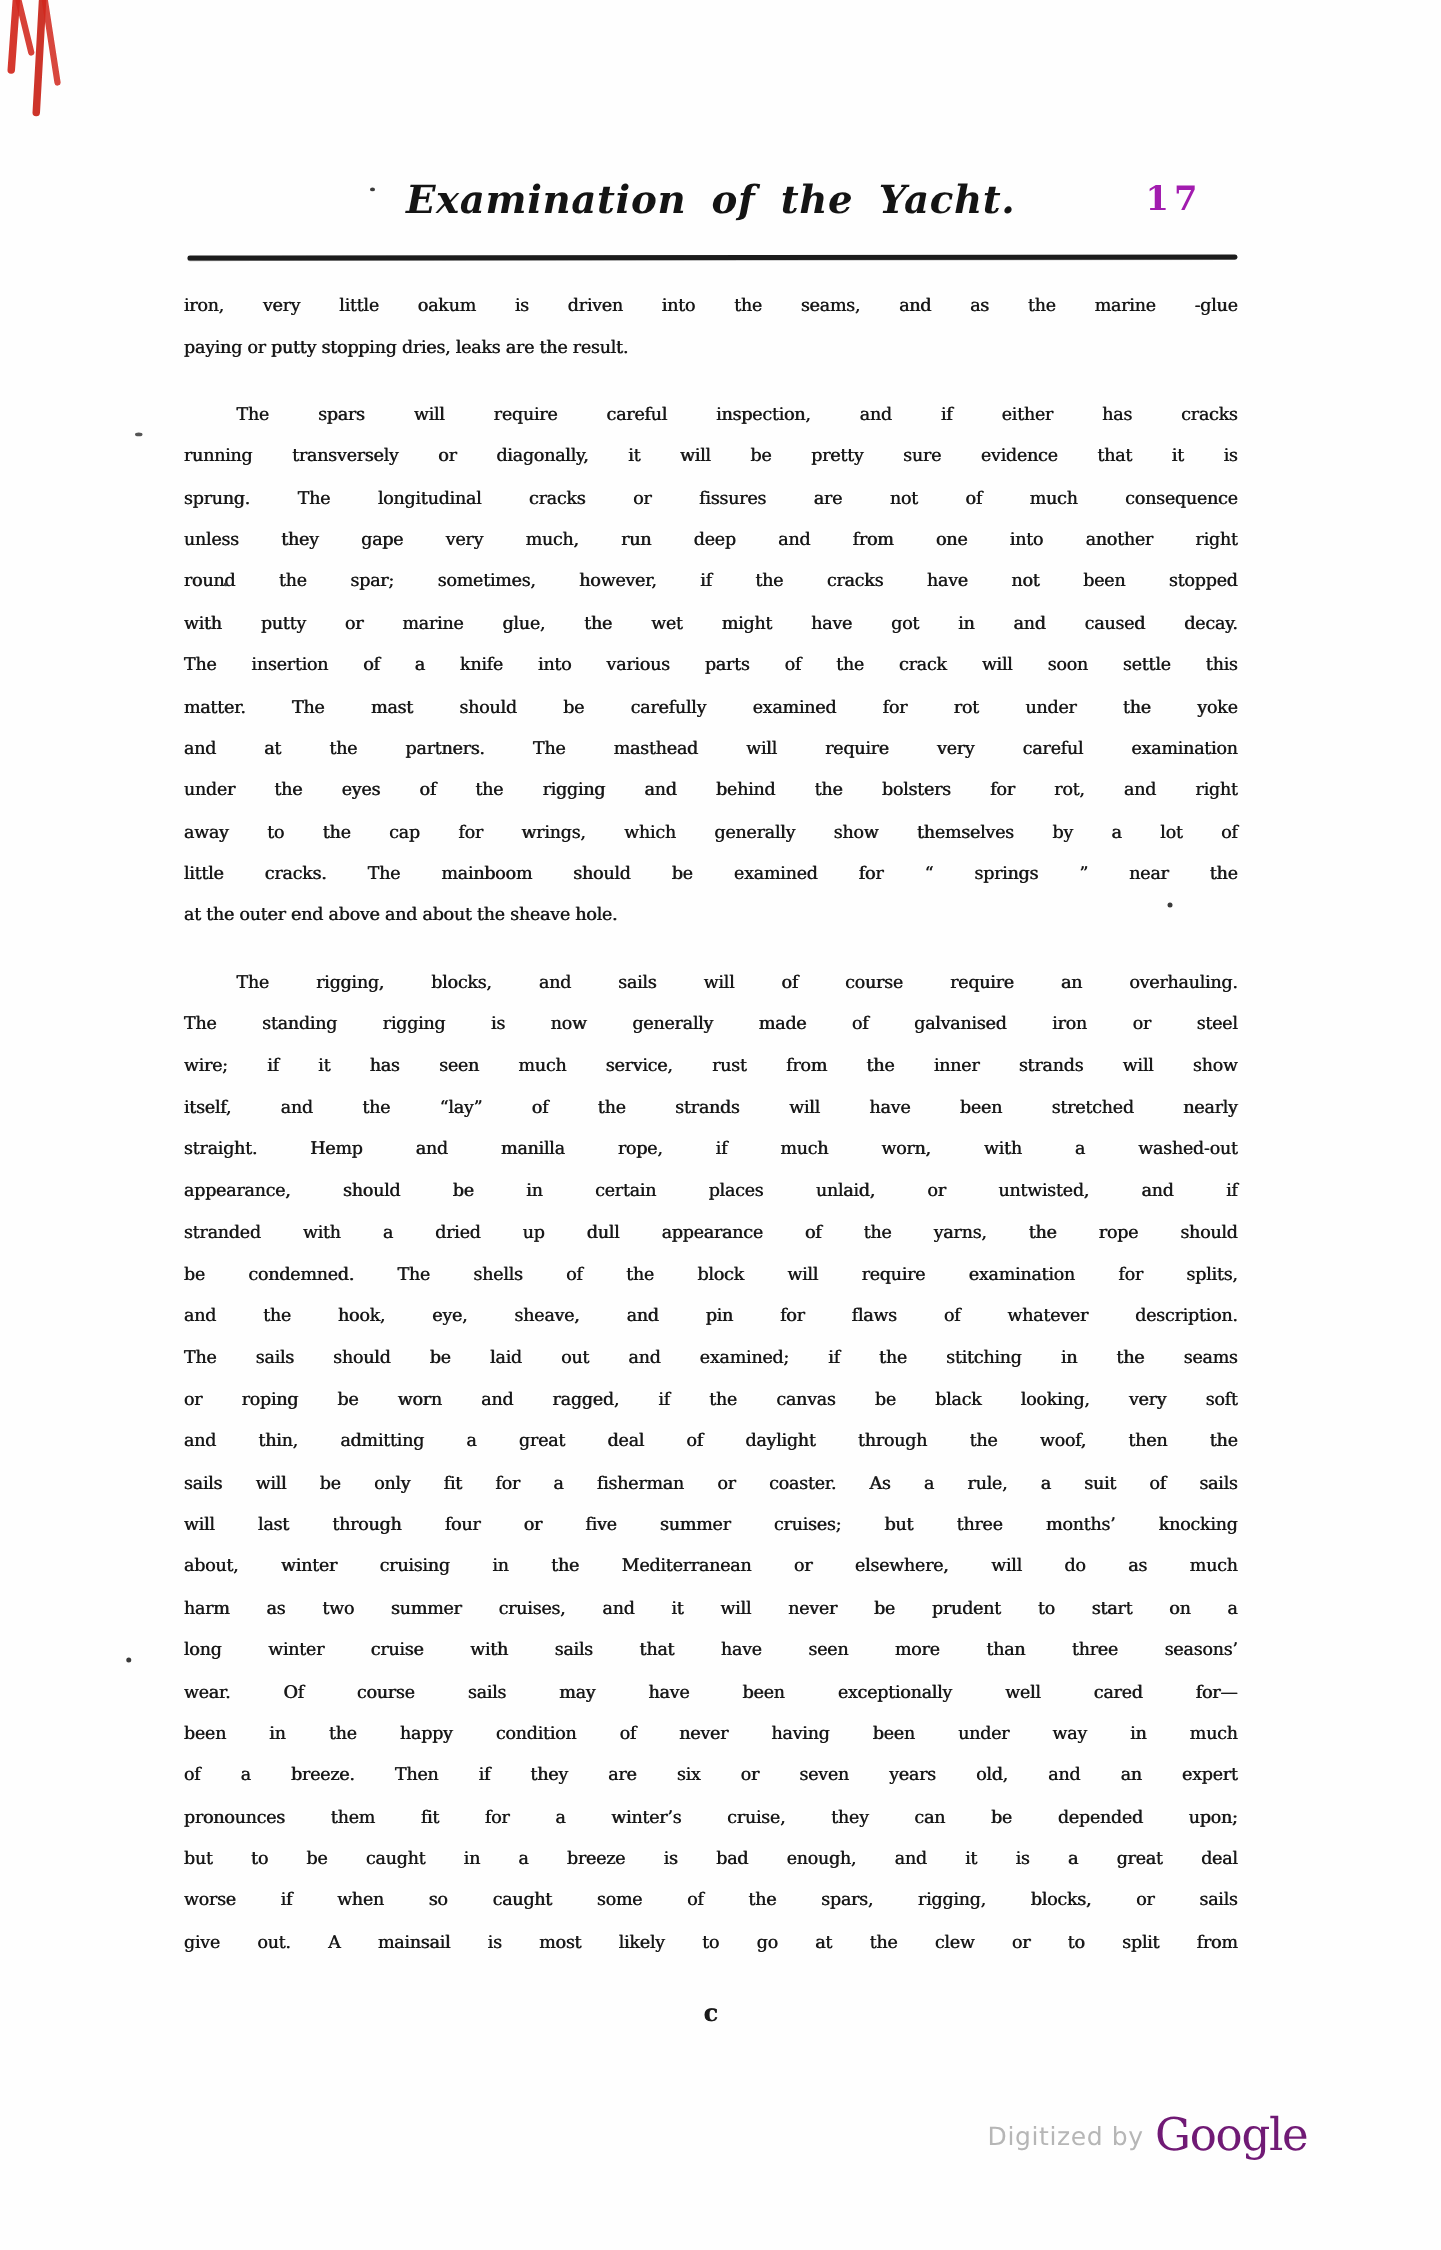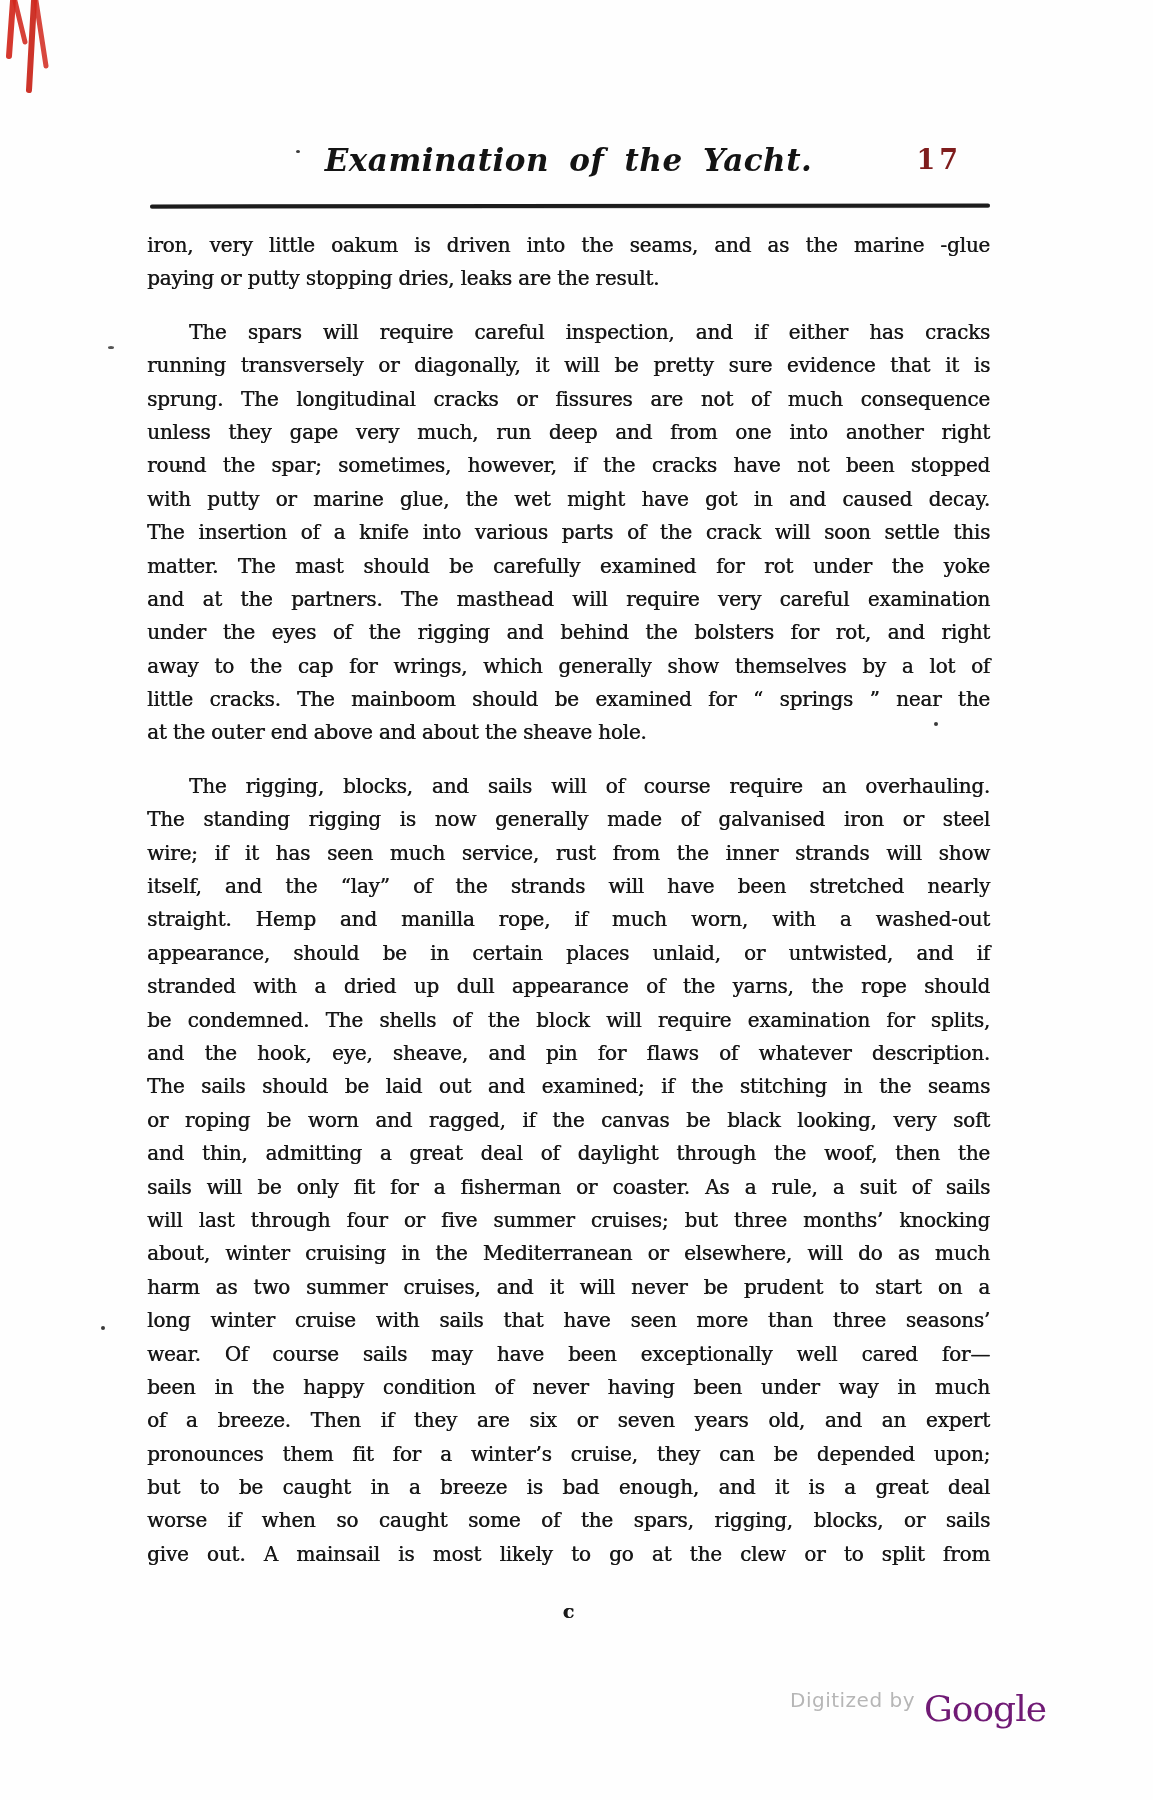--- a/index.html
+++ b/index.html
@@ -19,51 +19,51 @@
     position:absolute;left:147px;top:138px;width:843px;height:50px;
   }
   .head-title{
     position:absolute;left:50%;transform:translateX(-50%);top:4px;
     font-style:italic;font-weight:bold;font-size:31px;
     letter-spacing:0.5px;word-spacing:9px;white-space:nowrap;
     color:#141414;
   }
   .head-page-number{
     position:absolute;right:28px;top:6px;
-    font-weight:bold;font-size:27px;letter-spacing:4px;color:#7f1d1d;
+    font-weight:bold;font-size:27px;letter-spacing:4px;color:#a21caf;
   }
   .head-rule{
     position:absolute;left:150px;top:204px;width:840px;height:3.5px;
     background:#1c1c1c;border-radius:2px;
     box-shadow:0 0.5px 0 rgba(0,0,0,0.35);
     transform:rotate(-0.06deg);
   }
   
   .body-text{
     position:absolute;left:147px;top:229px;width:843px;
   }
   .line{
     height:33.4px;line-height:33.4px;
-    font-size:20px;letter-spacing:-0.2px;
+    font-size:14px;letter-spacing:-0.2px;
     text-align:justify;
     text-align-last:justify;
     text-shadow:0.45px 0 0 rgba(12,12,12,0.85);
     white-space:normal;
   }
   .line.indent{text-indent:42px;margin-top:20px;}
   .line.short-last{text-align-last:left;}
   .signature-mark{
     position:absolute;left:147px;top:1600px;width:843px;
     text-align:center;font-size:19px;font-weight:bold;color:#1a1a1a;
     text-shadow:0.4px 0 0 rgba(12,12,12,0.8);
   }
   
   .watermark{
     position:absolute;left:790px;top:1688px;
-    display:flex;align-items:flex-start;gap:9px;
+    display:flex;align-items:center;gap:9px;
     font-family:"DejaVu Sans", sans-serif;
     user-select:none;
   }
   .wm-prefix{font-size:20px;color:#b6b6b6;letter-spacing:0.5px;}
   .wm-logo{
     font-family:"DejaVu Serif", serif;
     font-size:36px;color:#701a75;letter-spacing:-1px;font-weight:normal;
   }
   
   .dot{position:absolute;background:#3a3a3a;border-radius:50%;}

